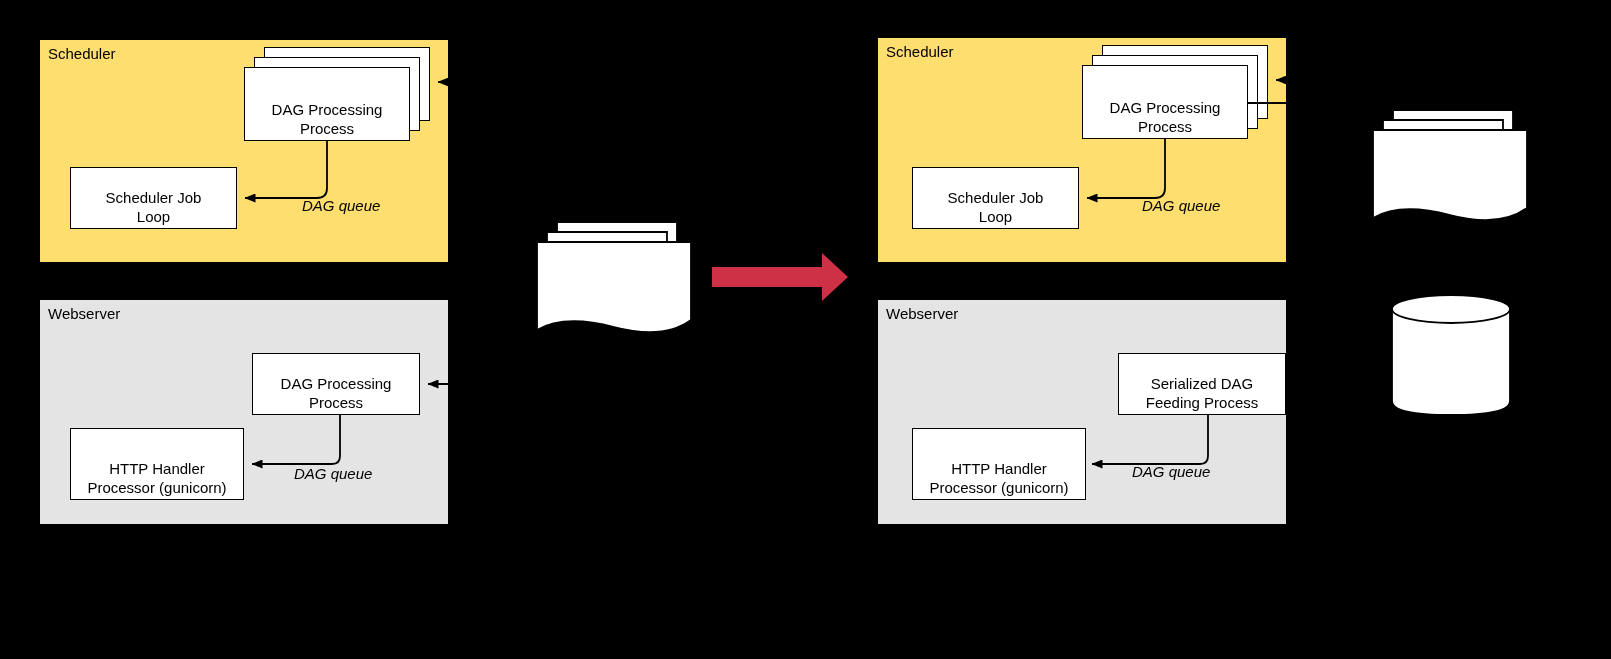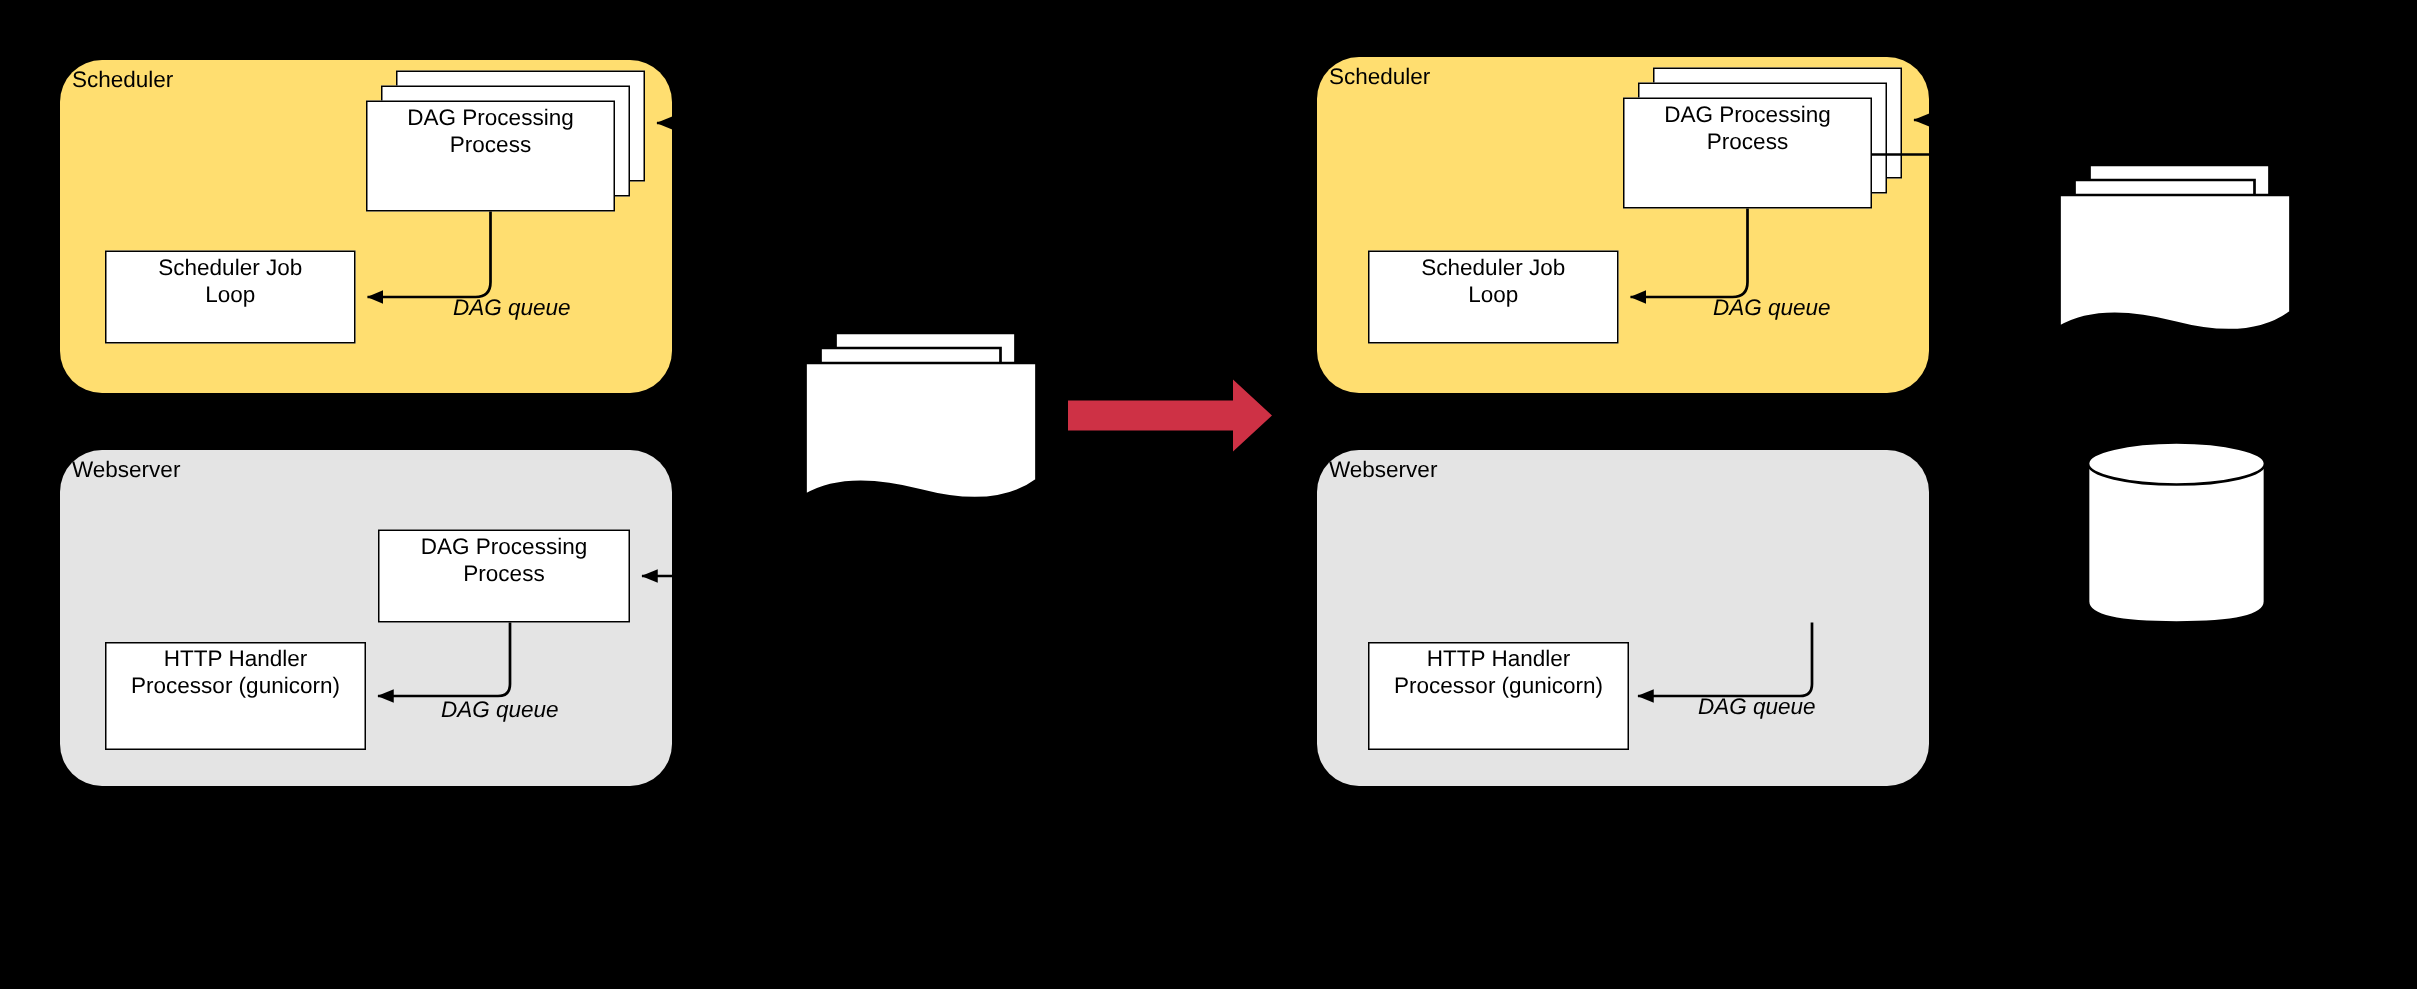--- a/index.html
+++ b/index.html
@@ -14,38 +14,37 @@
   #canvas {
     position: relative;
     width: 1611px;
     height: 659px;
     background: #000000;
     overflow: hidden;
   }
   .container-box {
     position: absolute;
     box-sizing: border-box;
-    border-radius: 28px;
   }
   .container-label {
     position: absolute;
     left: 8px;
     top: 6px;
     font-size: 15px;
     color: #000000;
     line-height: 1.1;
     white-space: nowrap;
   }
   .node-box {
     position: absolute;
     box-sizing: border-box;
     background: #ffffff;
     border: 1.6px solid #000000;
     display: flex;
-    align-items: flex-start;
+    align-items: flex-end;
     justify-content: center;
     text-align: center;
     font-size: 15px;
     color: #000000;
     line-height: 1.22;
     padding: 2px 4px;
   }
   .stack-shadow {
     position: absolute;
     box-sizing: border-box;
@@ -153,20 +152,26 @@
       <span>Loop</span>
     </span>
   </div>
 
   <div class="edge-label" style="left:1142px; top:198px;">DAG queue</div>
 
   <div class="container-box" style="left:878px; top:300px; width:408px; height:224px; background:#E4E4E4;">
     <div class="container-label">Webserver</div>
   </div>
 
+  <div class="node-box" style="left:1118px; top:353px; width:168px; height:62px;">
+    <span>
+      <span>Serialized DAG</span><br>
+      <span>Feeding Process</span>
+    </span>
+  </div>
 
   <div class="node-box" style="left:912px; top:428px; width:174px; height:72px;">
     <span>
       <span>HTTP Handler</span><br>
       <span>Processor (gunicorn)</span>
     </span>
   </div>
 
   <div class="edge-label" style="left:1132px; top:464px;">DAG queue</div>
 

